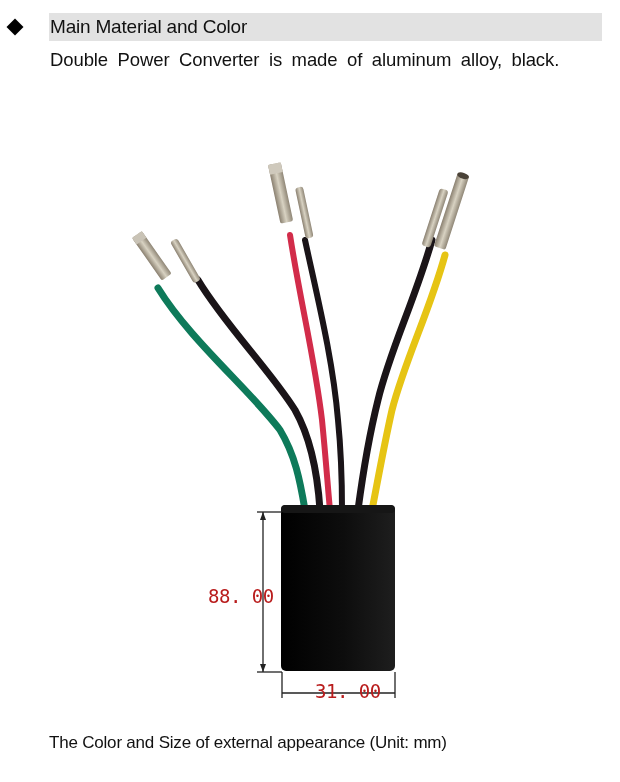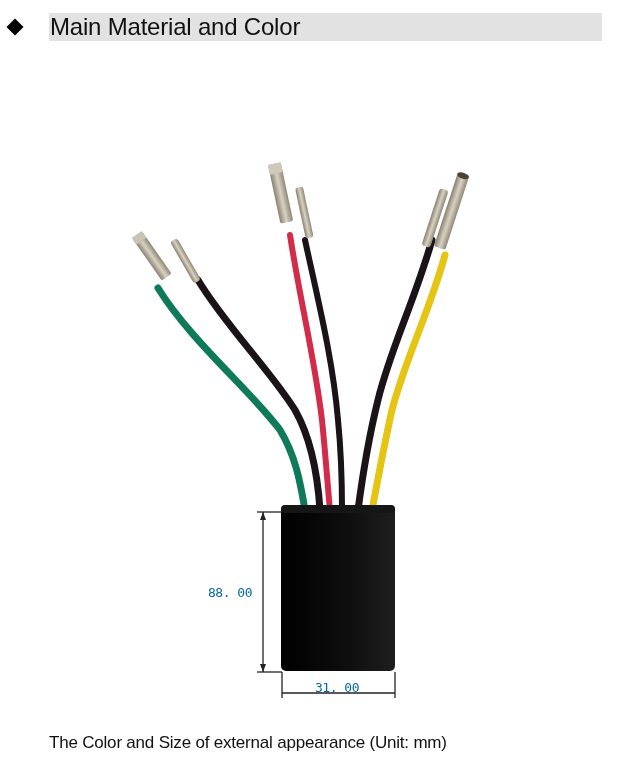--- a/index.html
+++ b/index.html
@@ -13,57 +13,58 @@
     }
     .bullet {
       position: absolute; left: 9px; top: 8px; width: 12px; height: 12px;
       background: #000; transform: rotate(45deg);
     }
     .heading-bar {
       position: absolute; left: 49px; top: 0; width: 553px; height: 28px;
       background: #e2e2e2;
     }
     .heading-text {
-      position: absolute; left: 50px; top: 3px; font-size: 24px;
+      position: absolute; left: 50px; top: 3px; font-size: 19px;
       letter-spacing: -0.2px; line-height: 22px;
     }
     .para {
       position: absolute; left: 7px; top: 44px; width: 595px;
       font-size: 18.5px; line-height: 32px; text-align: justify;
       text-align-last: left; letter-spacing: -0.1px;
     }
     .para .line { display: block; white-space: nowrap; }
     .para .l1 { padding-left: 43px; word-spacing: 4.5px; }
     .para .l2 { word-spacing: 1.2px; }
     .para .l3 { word-spacing: -0.6px; }
     .figure {
       position: absolute; left: 100px; top: 160px; width: 420px; height: 550px;
     }
     .figure svg { position: absolute; left: 0; top: 0; }
     .dim-label {
       position: absolute; font-family: "DejaVu Sans Mono", "Liberation Mono", monospace;
-      font-size: 13px; color: #0369a1; letter-spacing: -0.5px;
+      font-size: 19px; color: #b91c1c; letter-spacing: -0.5px;
     }
     .dim-h { left: 108px; top: 425px; }
     .dim-w { left: 215px; top: 520px; }
     .caption {
       position: absolute; left: 49px; top: 731px; font-size: 17px;
       letter-spacing: -0.2px; line-height: 24px;
     }
   </style>
 </head>
 <body>
 
 <div class="heading-row">
   <div class="bullet"></div>
   <div class="heading-bar"></div>
   <div class="heading-text">Main Material and Color</div>
 </div>
 
 <div class="para">
+  <span class="line l1">Double Power Converter is made of aluminum alloy, black.</span>
 </div>
 
 <div class="figure">
   <svg width="420" height="550" viewBox="0 0 420 550">
     <defs>
       <linearGradient id="boxGrad" x1="0" x2="1" y1="0" y2="0">
         <stop offset="0" stop-color="#000"></stop>
         <stop offset="0.55" stop-color="#0d0d0d"></stop>
         <stop offset="1" stop-color="#1e1e1e"></stop>
       </linearGradient>

